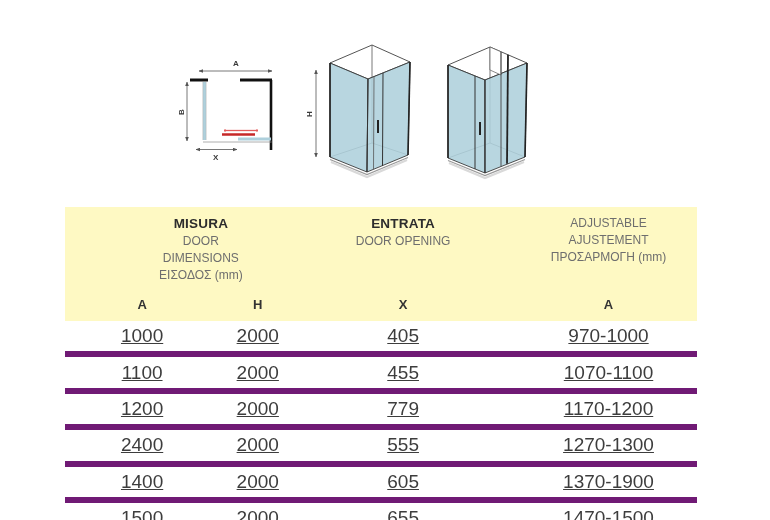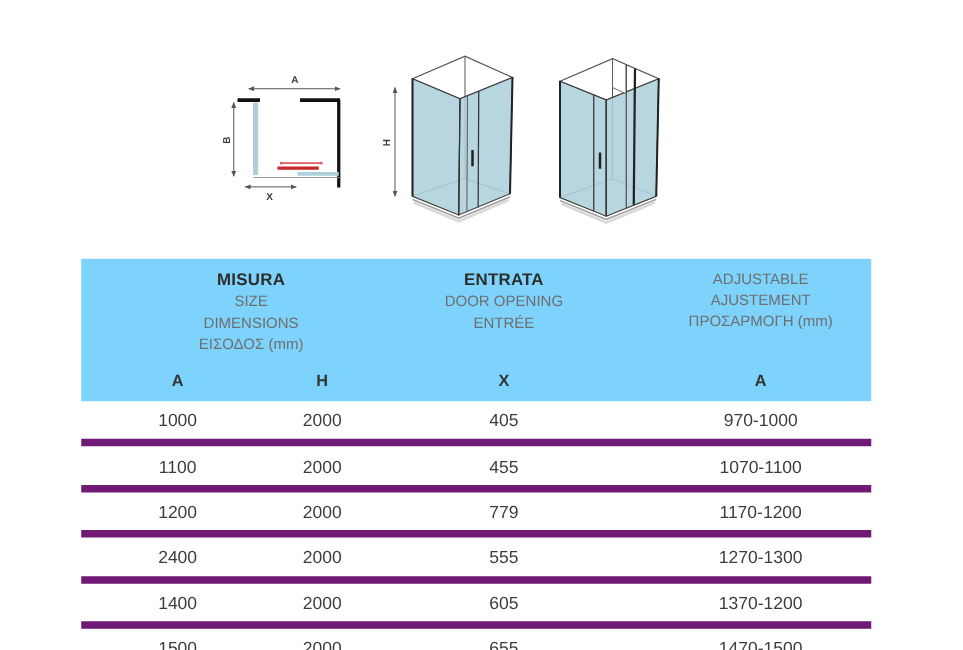--- a/index.html
+++ b/index.html
@@ -14,41 +14,41 @@
   .diagram-svg{position:absolute;}
   #topview{left:178px;top:55px;}
   #isofront{left:300px;top:38px;}
   #isoback{left:440px;top:40px;}
   .dim-label{font-family:"Liberation Sans",sans-serif;font-size:8px;font-weight:bold;fill:#3a3a3a;}
   
   .spec-table{
     position:absolute;left:65px;top:207px;width:632px;
   }
   .thead{
-    position:relative;height:114px;background:#7dd3fc;
+    position:relative;height:114px;background:#fef9c3;
   }
   .group{
     position:absolute;top:8px;transform:translateX(-50%);
     text-align:center;white-space:nowrap;
   }
   .gc1{left:21.5%;} .gc2{left:53.5%;} .gc3{left:86%;}
   .g-title{font-size:13.5px;font-weight:700;color:#2d2d2d;line-height:18px;letter-spacing:.2px;}
   .g-sub{font-size:12px;color:#6e6e6e;line-height:17px;}
   .cols-row{position:absolute;left:0;top:90px;width:100%;height:20px;}
   .colhead{
     position:absolute;transform:translateX(-50%);
     font-size:13px;font-weight:600;color:#333333;white-space:nowrap;
   }
   .cc1{left:12.2%;} .cc2{left:30.5%;} .cc3{left:53.5%;} .cc4{left:86%;}
   .tbody{background:#ffffff;}
   .trow{position:relative;height:30.4px;}
   .trow + .trow{border-top:6px solid #701a75;}
   .cell{
     position:absolute;top:50%;transform:translate(-50%,-50%);
-    font-size:14px;color:#3d3d3d;white-space:nowrap;
+    font-size:19px;color:#3d3d3d;white-space:nowrap;text-decoration:underline;
   }
 </style>
 </head>
 <body>
 
 <div class="page">
 
   <svg id="topview" class="diagram-svg" width="115" height="112" viewBox="0 0 115 112">
     <defs>
       <marker id="ar1" orient="auto" markerWidth="6" markerHeight="5" refX="5.5" refY="2.5">
@@ -138,28 +138,27 @@
 
     <polyline points="8,120.5 45,135.5 85,119.5" fill="none" stroke="#9a9a9a" stroke-width="1.2"></polyline>
     <polyline points="9,123 45,138 84,122" fill="none" stroke="#d9d9d9" stroke-width="2.2"></polyline>
   </svg>
 
   <div class="spec-table">
 
     <div class="thead">
       <div class="group gc1">
         <div class="g-title">MISURA</div>
-        <div class="g-sub">SIZE</div>
+        <div class="g-sub">DOOR</div>
         <div class="g-sub">DIMENSIONS</div>
         <div class="g-sub">ΕΙΣΟΔΟΣ (mm)</div>
       </div>
       <div class="group gc2">
         <div class="g-title">ENTRATA</div>
         <div class="g-sub">DOOR OPENING</div>
-        <div class="g-sub">ENTRÉE</div>
       </div>
       <div class="group gc3">
         <div class="g-sub">ADJUSTABLE</div>
         <div class="g-sub">AJUSTEMENT</div>
         <div class="g-sub">ΠΡΟΣΑΡΜΟΓΗ (mm)</div>
       </div>
       <div class="cols-row">
         <span class="colhead cc1">A</span>
         <span class="colhead cc2">H</span>
         <span class="colhead cc3">X</span>
@@ -189,21 +188,21 @@
       <div class="trow">
         <span class="cell cc1">2400</span>
         <span class="cell cc2">2000</span>
         <span class="cell cc3">555</span>
         <span class="cell cc4">1270-1300</span>
       </div>
       <div class="trow">
         <span class="cell cc1">1400</span>
         <span class="cell cc2">2000</span>
         <span class="cell cc3">605</span>
-        <span class="cell cc4">1370-1200</span>
+        <span class="cell cc4">1370-1900</span>
       </div>
       <div class="trow">
         <span class="cell cc1">1500</span>
         <span class="cell cc2">2000</span>
         <span class="cell cc3">655</span>
         <span class="cell cc4">1470-1500</span>
       </div>
     </div>
 
   </div>

